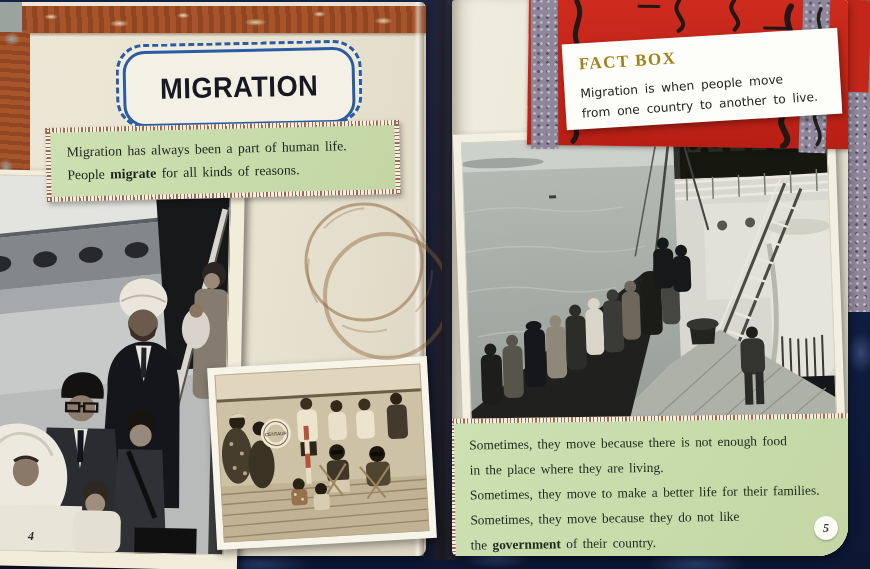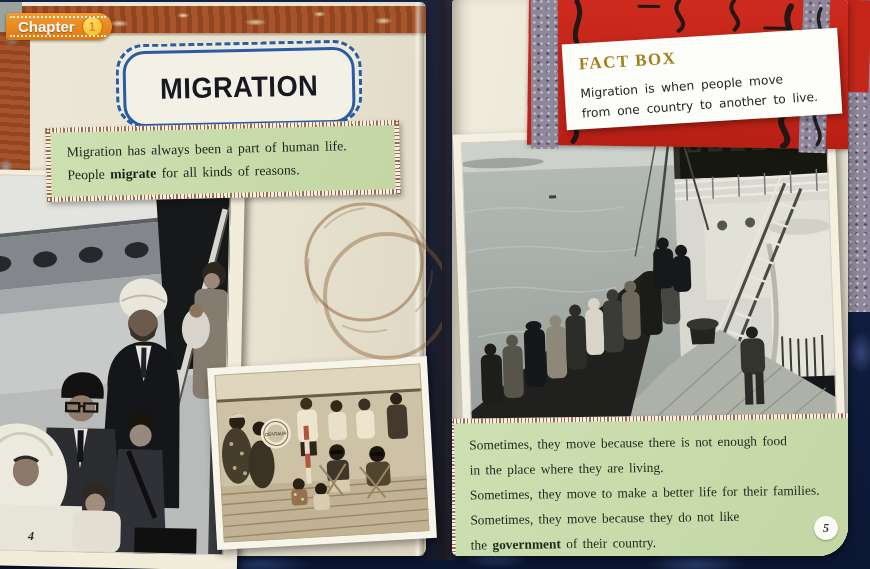--- a/index.html
+++ b/index.html
@@ -132,26 +132,20 @@
 <div class="canvas">
   <div class="fabric"></div>
   <div class="purple-fabric"></div>
   <div class="red-corner"></div>
 
   <div class="page page-left">
     <div class="rust-band"></div>
     <div class="rust-left"></div>
     <div class="grey-chip"></div>
 
-    <div class="chapter-tab">
-      <span class="dots top"></span>
-      <span class="chapter-label">Chapter</span>
-      <span class="chapter-circle">1</span>
-      <span class="dots bot"></span>
-    </div>
 
     <div class="title-frame">
       <div class="title-inner">
         <span class="title-text">MIGRATION</span>
       </div>
     </div>
 
     <div class="photo photo-main">
       <svg width="237" height="376" viewBox="0 0 237 376">
         <rect width="237" height="376" fill="#b9bbbb"></rect>

